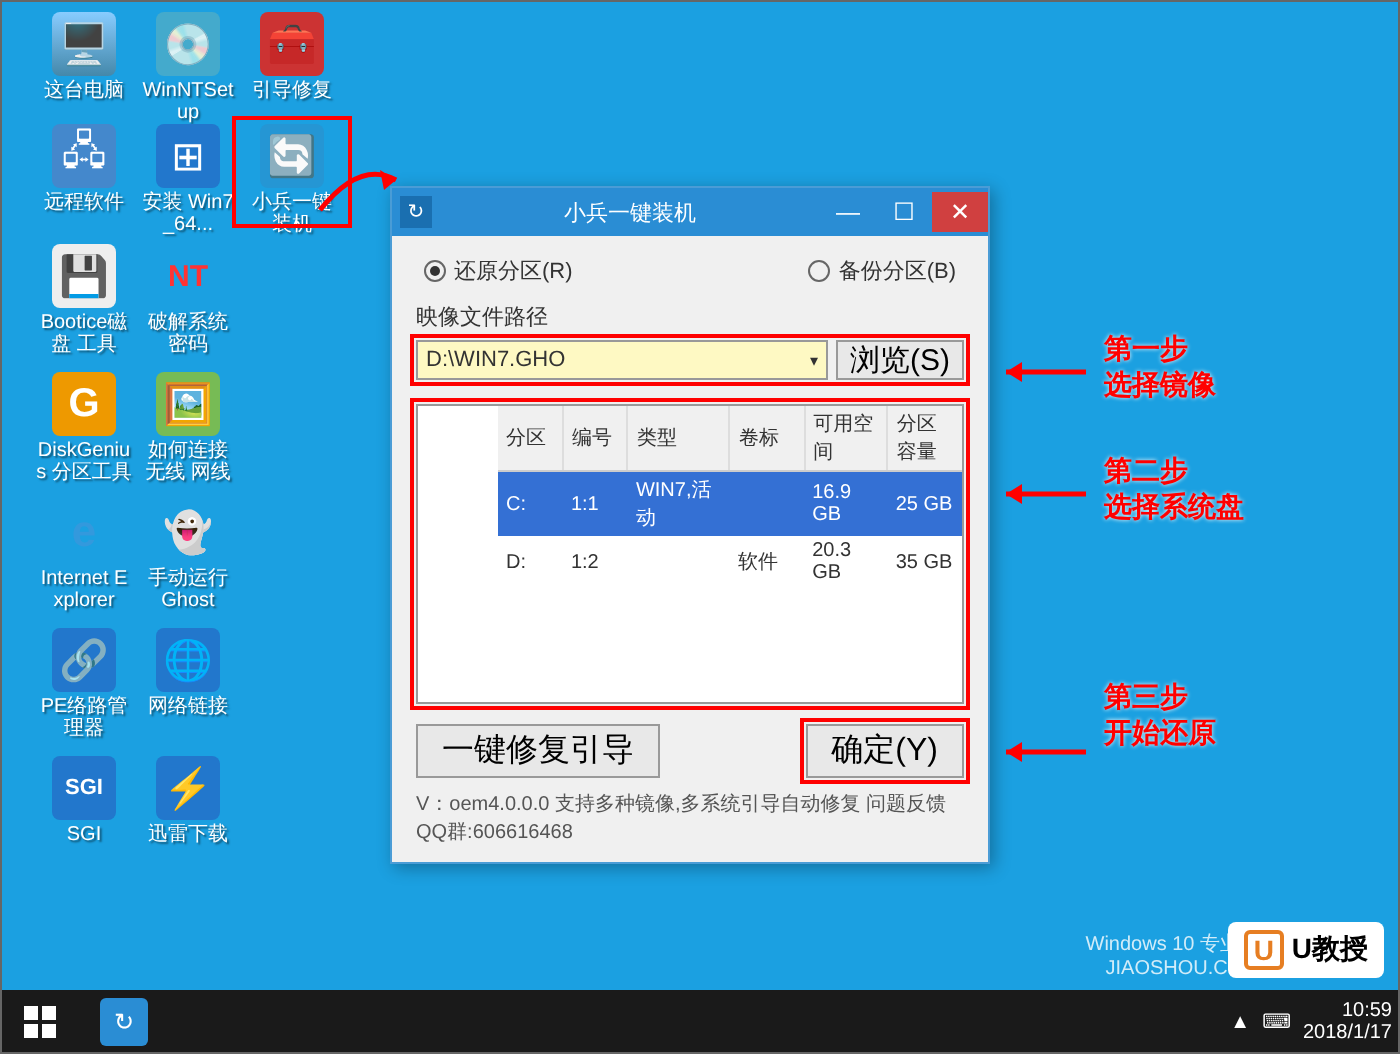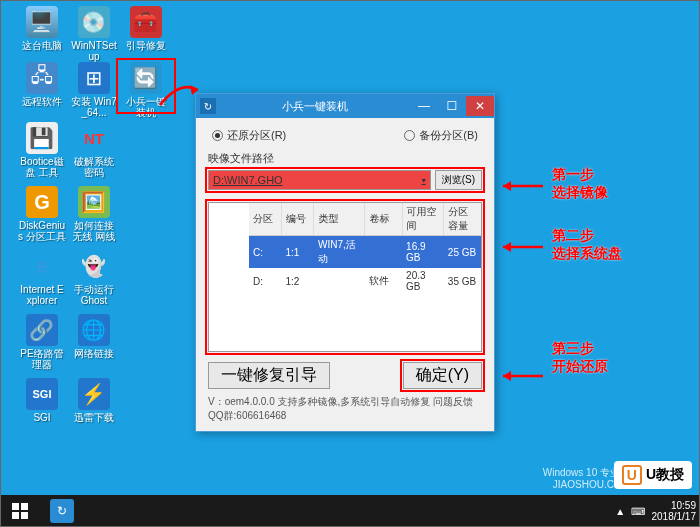--- a/index.html
+++ b/index.html
@@ -26,23 +26,23 @@
 
 .dialog-body { padding: 10px 12px 8px; font-size: 11px; color: #333; }
 .radio-row { display: flex; justify-content: space-between; margin-bottom: 8px; padding: 0 4px; }
 .radio-item { display: flex; align-items: center; gap: 4px; }
 .radio-dot { width: 11px; height: 11px; border: 1px solid #666; border-radius: 50%; display: flex; align-items: center; justify-content: center; }
 .radio-dot.checked::after { content: ''; width: 5px; height: 5px; background: #333; border-radius: 50%; }
 
 .section-label { margin-bottom: 4px; }
 .path-row { display: flex; gap: 4px; margin-bottom: 12px; }
 .path-row.hl { outline: 2px solid #f00; outline-offset: 1px; }
-.path-input { flex: 1; border: 1px solid #999; background: #ef4444; height: 20px; padding: 0 4px; display: flex; align-items: center; justify-content: space-between; font-size: 11px; text-decoration: underline; }
+.path-input { flex: 1; border: 1px solid #999; background: #fef9c3; height: 20px; padding: 0 4px; display: flex; align-items: center; justify-content: space-between; font-size: 11px; }
 .dropdown-arrow { font-size: 8px; }
-.browse-btn { border: 1px solid #999; background: #e8e8e8; padding: 0 6px; height: 20px; font-size: 10px; cursor: pointer; }
+.browse-btn { border: 1px solid #999; background: #e8e8e8; padding: 0 6px; height: 20px; font-size: 15px; cursor: pointer; }
 
 .table-wrap { border: 1px solid #999; background: #fff; margin-bottom: 10px; padding-left: 40px; }
 .table-wrap.hl { outline: 2px solid #f00; outline-offset: 1px; }
 .table { width: 100%; font-size: 10px; border-collapse: collapse; }
 .table th { background: #f0f0f0; border-bottom: 1px solid #ccc; border-right: 1px solid #ddd; padding: 2px 4px; font-weight: normal; text-align: left; }
 .table th:last-child { border-right: none; }
 .table td { padding: 2px 4px; }
 .table tr.selected { background: #3470d4; color: #fff; }
 .table-body { height: 115px; overflow: auto; }
 

